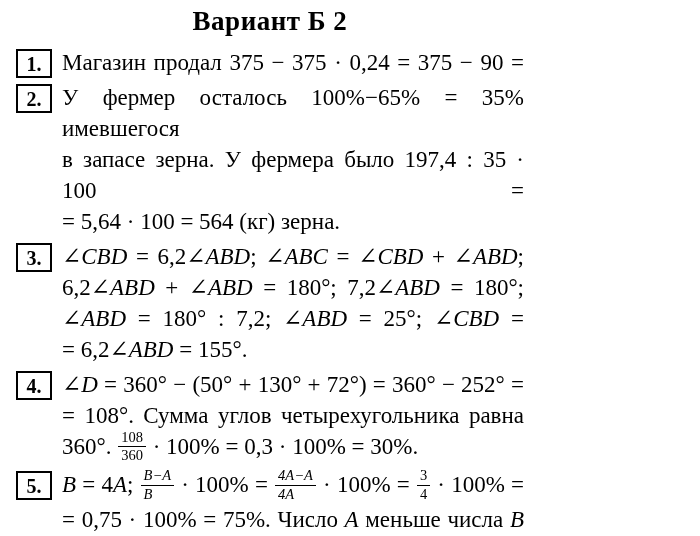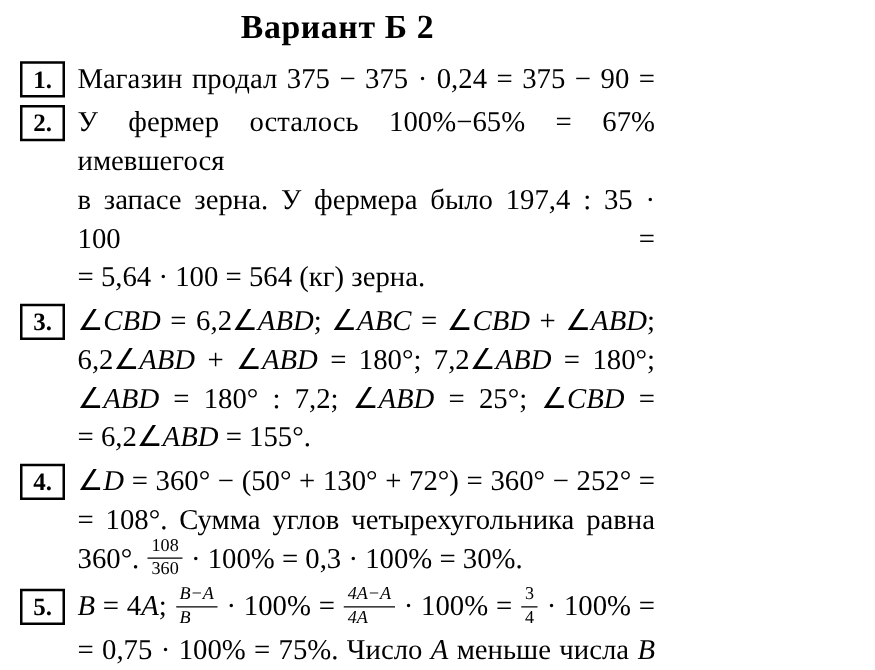--- a/index.html
+++ b/index.html
@@ -18,21 +18,21 @@
     margin: 0 0 10px 0;
   }
   .problem { display: flex; align-items: flex-start; margin-bottom: 4px; }
   .pnum {
     flex: 0 0 auto; box-sizing: border-box;
     width: 36px; height: 29px; border: 2px solid #000;
     display: flex; align-items: center; justify-content: center;
     font-weight: bold; font-size: 20px; line-height: 1;
     margin: 2px 10px 0 0; background: #fff;
   }
-  .ptext { flex: 1 1 auto; min-width: 0; font-size: 23px; line-height: 31px; font-family: Liberation Serif, serif; }
+  .ptext { flex: 1 1 auto; min-width: 0; font-size: 23px; line-height: 31px; }
   .line { text-align: justify; text-align-last: justify; }
   .line.last { text-align-last: left; }
   .it { font-style: italic; margin-top: 43px; }
   .frac {
     display: inline-block; vertical-align: middle; text-align: left;
     font-size: 14.5px; line-height: 1.05; margin: 0 1px; position: relative; top: -2px;
   }
   .frac.it { font-style: italic; }
   .frac .num { display: block; padding: 0 3px 1px; }
   .frac .den { display: block; border-top: 1.5px solid #000; padding: 1px 3px 0; }
@@ -50,21 +50,21 @@
     <div class="ptext">
           <div class="line"><span>Магазин продал 375 − 375 · 0,24 = 375 − 90 =</span></div>
         </div>
   </div>
 
   <div class="problem">
     <div class="pnum">
       <span>2.</span>
     </div>
     <div class="ptext">
-          <div class="line"><span>У фермер осталось 100%−65% = 67% имевшегося</span></div>
+          <div class="line"><span>У фермер осталось 100%−65% = 35% имевшегося</span></div>
           <div class="line"><span>в запасе зерна. У фермера было 197,4 : 35 · 100 =</span></div>
           <div class="line last"><span>= 5,64 · 100 = 564 (кг) зерна.</span></div>
         </div>
   </div>
 
   <div class="problem">
     <div class="pnum">
       <span>3.</span>
     </div>
     <div class="ptext">

